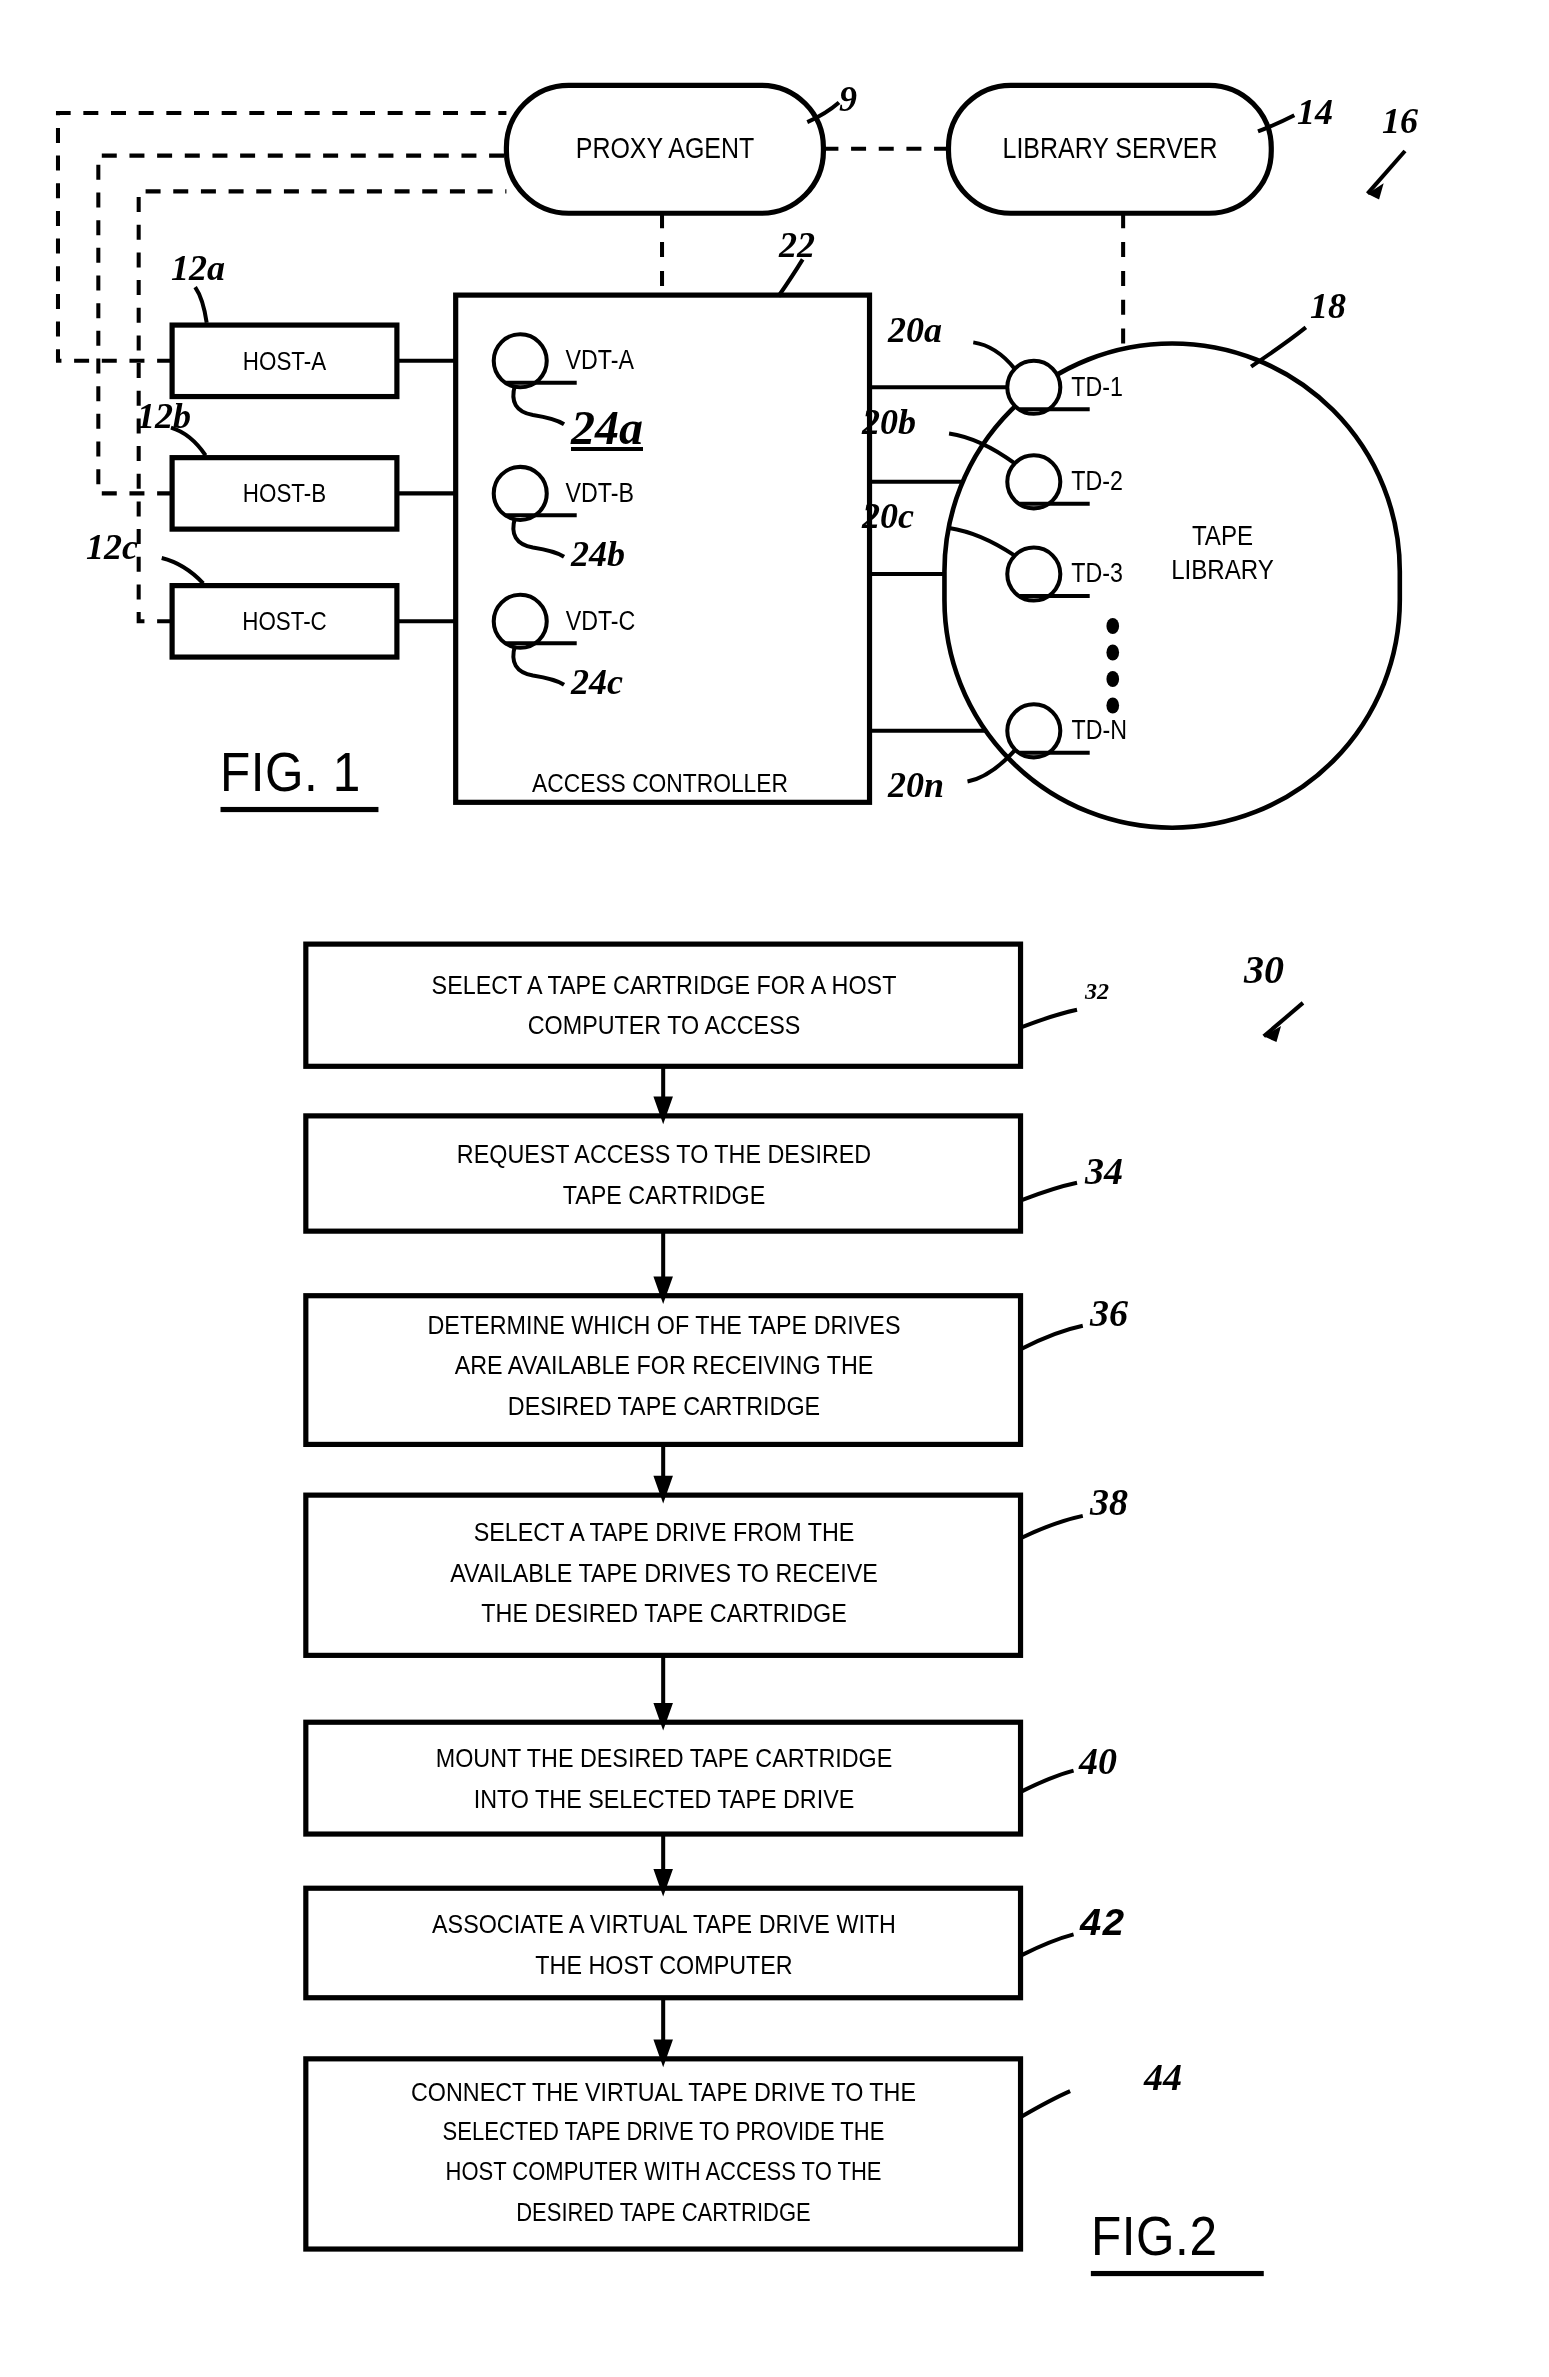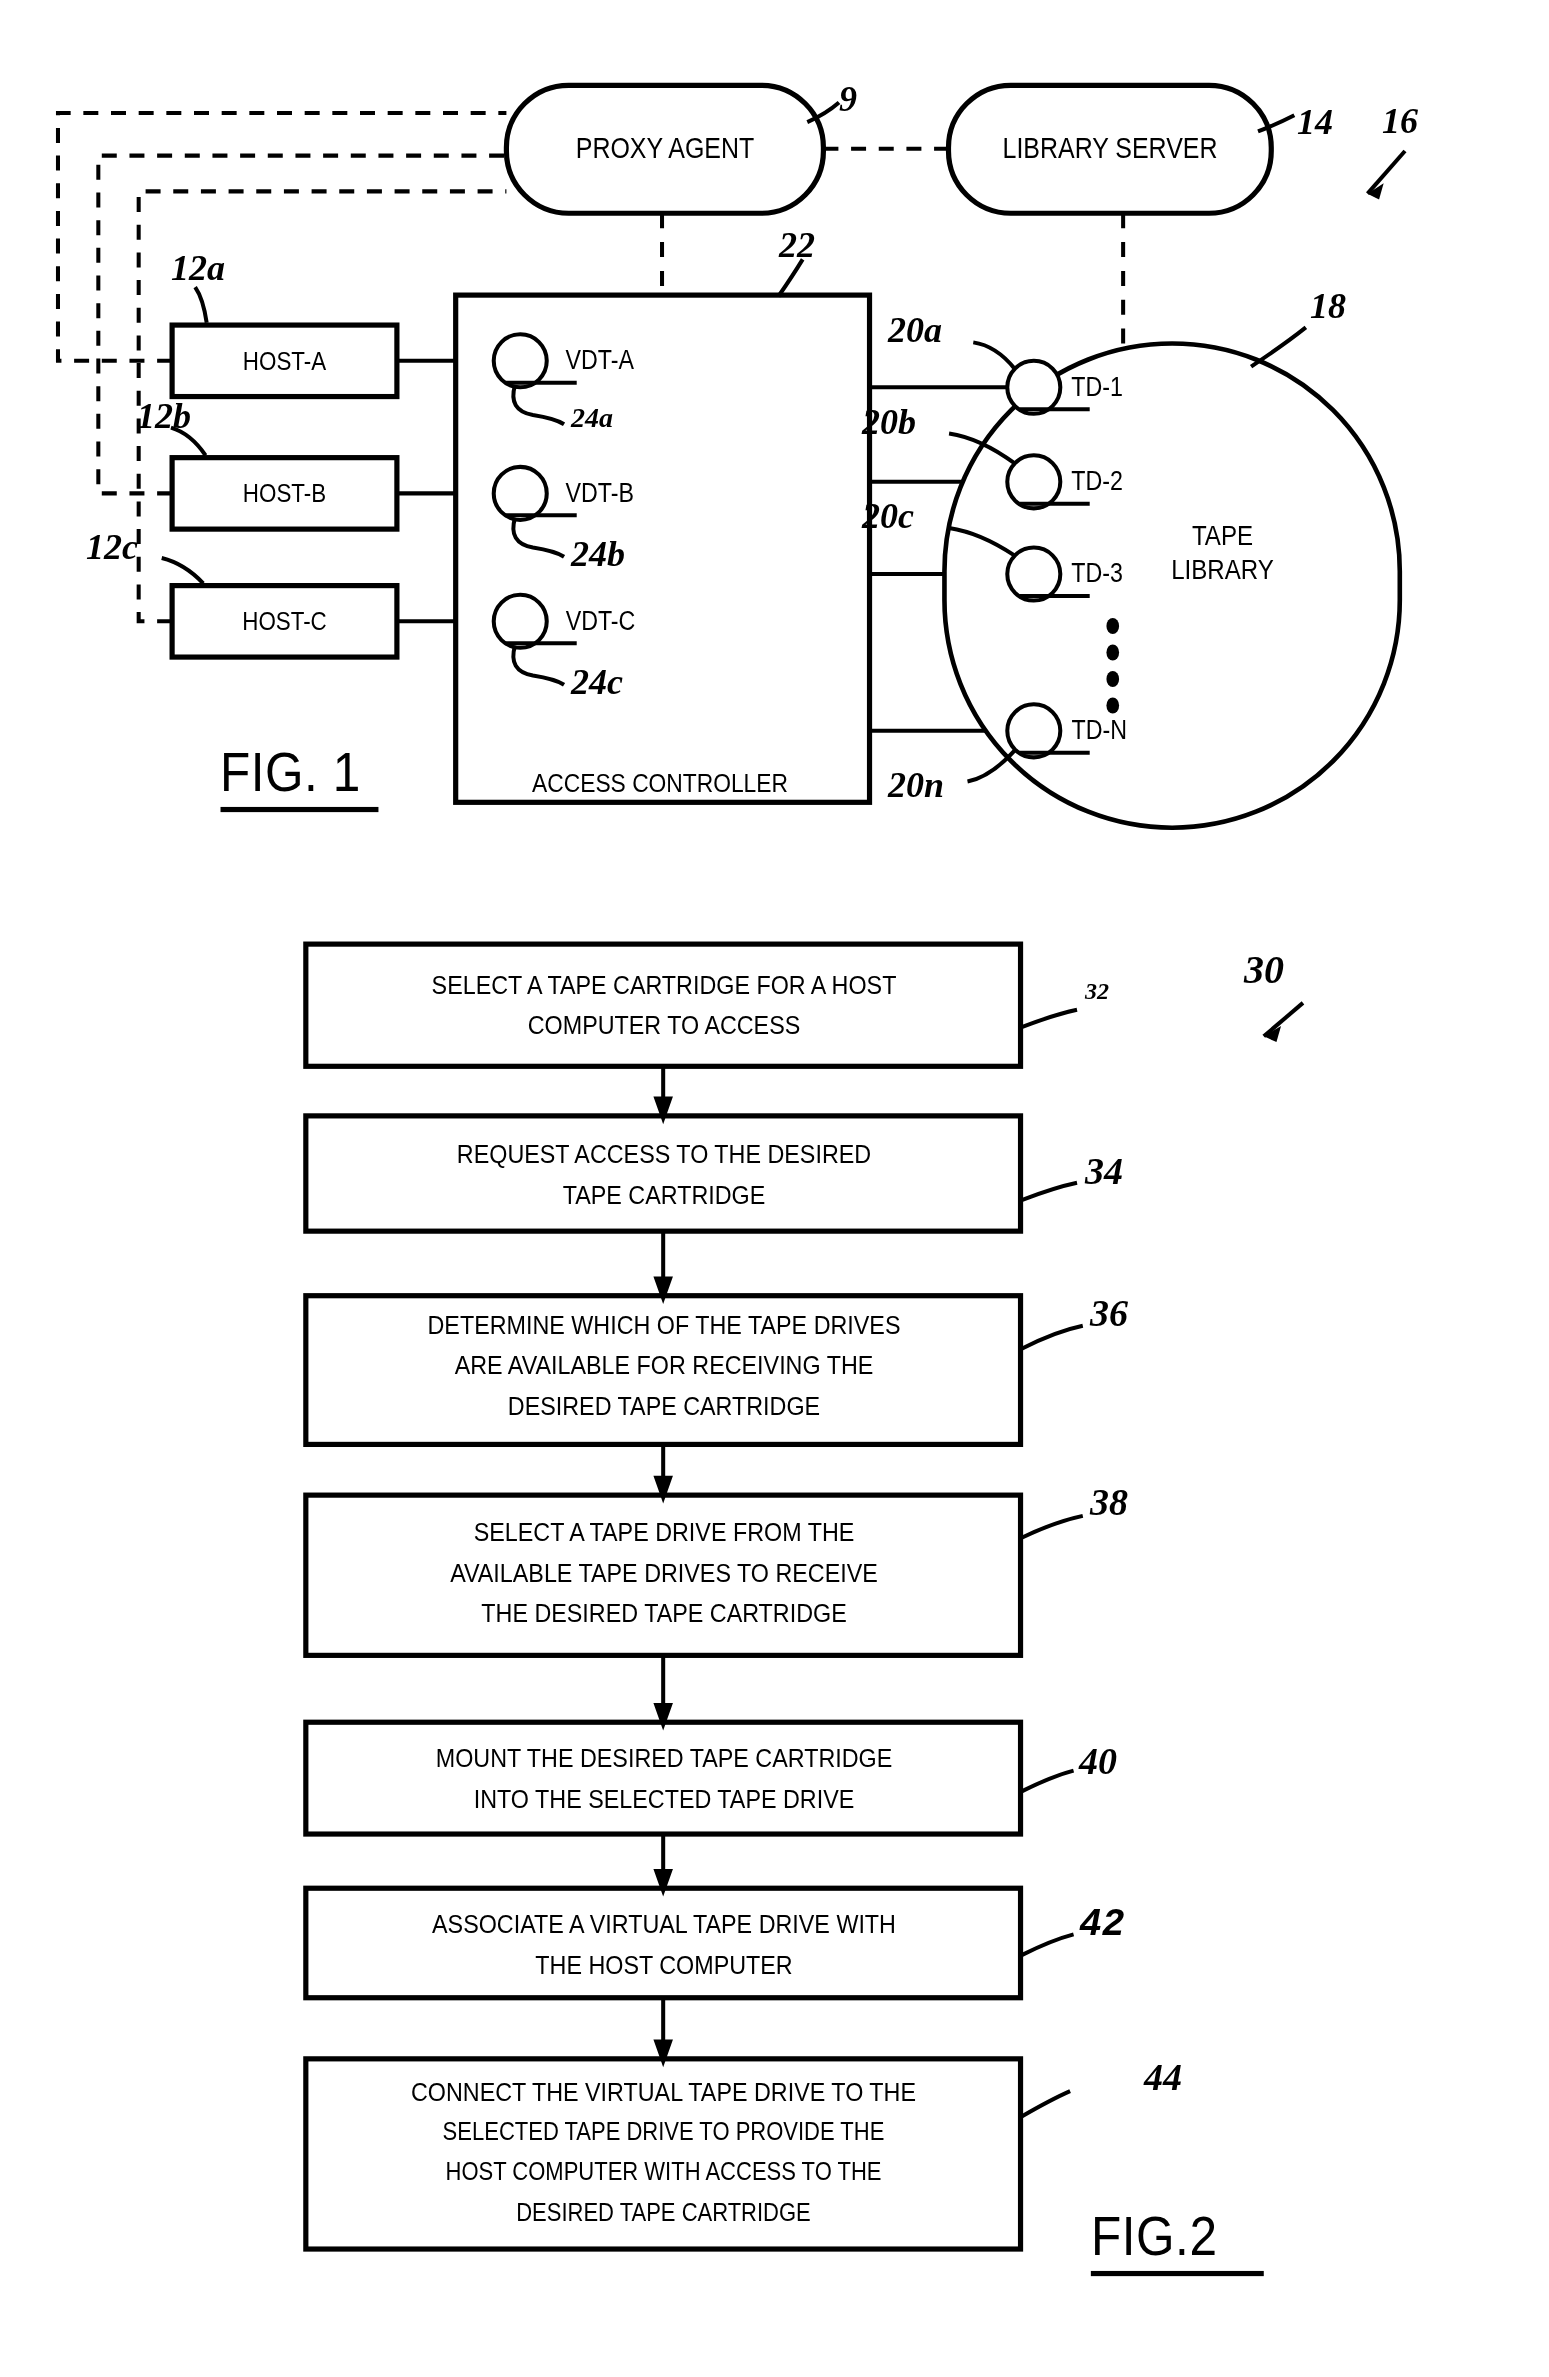--- a/index.html
+++ b/index.html
@@ -213,37 +213,37 @@
     <rect x="1892" y="3940" width="300" height="9" fill="#000"></rect>
 
   </svg>
 
   <div class="txt printed" style="left:519px; top:134px; width:292px; text-align:center; font-size:29px;">PROXY AGENT</div>
 
   <div class="txt printed" style="left:957px; top:134px; width:306px; text-align:center; font-size:29px;">LIBRARY SERVER</div>
 
   <div class="txt ref" style="left:839px; top:81px; font-size:36px;">9</div>
 
-  <div class="txt ref" style="left:1297px; top:104px; font-size:36px;text-align:right;">14</div>
+  <div class="txt ref" style="left:1297px; top:94px; font-size:36px;text-align:right;">14</div>
 
   <div class="txt ref" style="left:1382px; top:103px; font-size:36px;">16</div>
 
   <div class="txt printed" style="left:173px; top:348px; width:223px; text-align:center; font-size:26px;">HOST-A</div>
   <div class="txt printed" style="left:173px; top:480px; width:223px; text-align:center; font-size:26px;">HOST-B</div>
   <div class="txt printed" style="left:173px; top:608px; width:223px; text-align:center; font-size:26px;">HOST-C</div>
 
   <div class="txt ref" style="left:171px; top:250px; font-size:36px;">12a</div>
   <div class="txt ref" style="left:137px; top:398px; font-size:36px;">12b</div>
   <div class="txt ref" style="left:86px; top:529px; font-size:36px;">12c</div>
 
   <div class="txt printed" style="left:560px; top:347px; font-size:27px;">VDT-A</div>
   <div class="txt printed" style="left:560px; top:480px; font-size:27px;">VDT-B</div>
   <div class="txt printed" style="left:560px; top:608px; font-size:27px;">VDT-C</div>
 
-  <div class="txt ref" style="left:571px; top:404px; font-size:28px;">24a</div>
+  <div class="txt ref" style="left:571px; top:404px; font-size:48px;text-decoration:underline;">24a</div>
   <div class="txt ref" style="left:571px; top:536px; font-size:36px;">24b</div>
   <div class="txt ref" style="left:571px; top:664px; font-size:36px;">24c</div>
 
   <div class="txt printed" style="left:461px; top:770px; width:398px; text-align:center; font-size:26.5px;">ACCESS CONTROLLER</div>
   <div class="txt ref" style="left:779px; top:227px; font-size:36px;">22</div>
 
   <div class="txt printed" style="left:1067px; top:374px; font-size:27px;">TD-1</div>
   <div class="txt printed" style="left:1067px; top:468px; font-size:27px;">TD-2</div>
   <div class="txt printed" style="left:1067px; top:560px; font-size:27px;">TD-3</div>
   <div class="txt printed" style="left:1067px; top:717px; font-size:27px;">TD-N</div>

